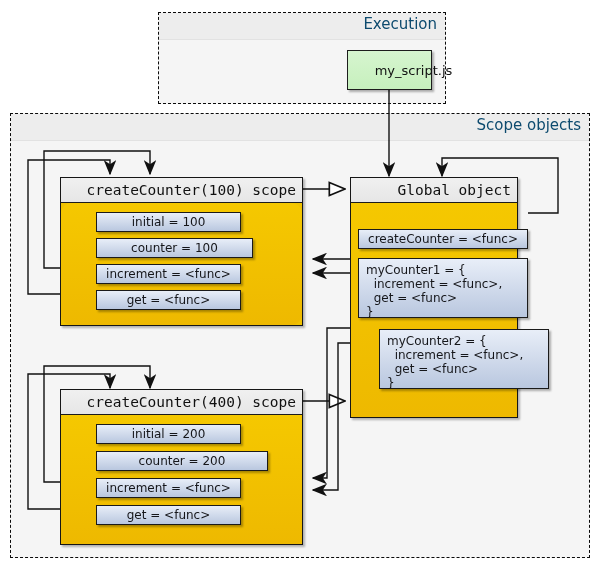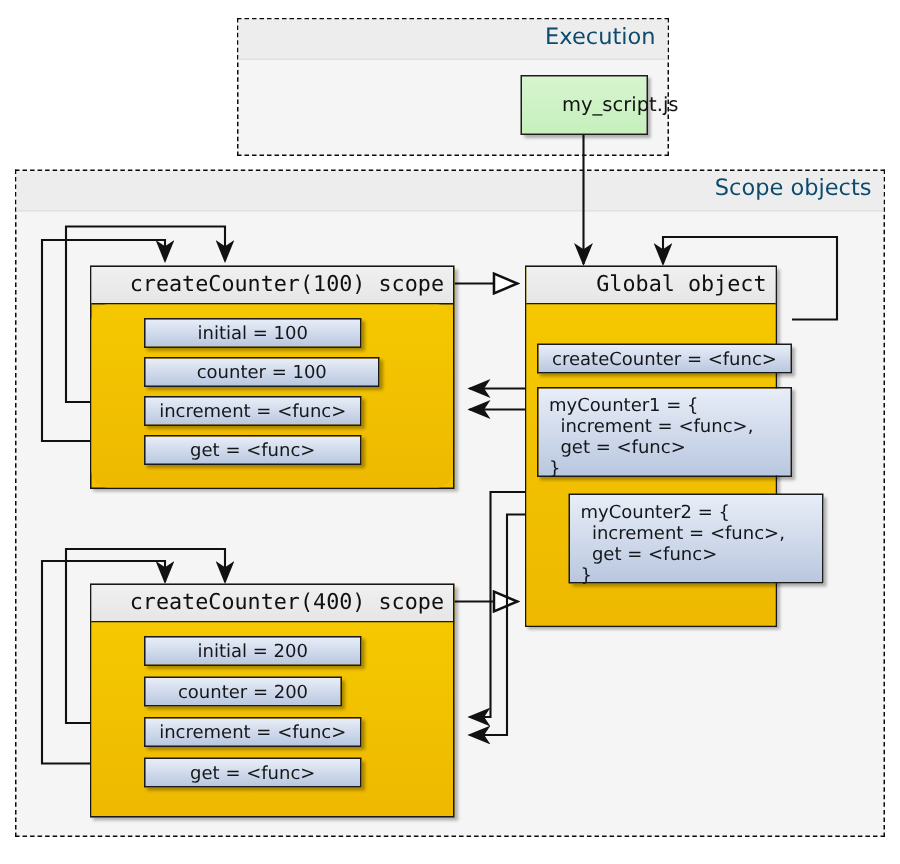--- a/index.html
+++ b/index.html
@@ -113,19 +113,19 @@
   increment = &lt;func&gt;,
   get = &lt;func&gt;
 }</div>
     </div>
   </div>
 
   <div class="obj" style="left:60px;top:389px;width:243px;height:156px;">
     <div class="obj-header">createCounter(400) scope</div>
     <div class="obj-body" style="height:129px;">
       <div class="slot" style="left:35px;top:9px;width:145px;height:20px;">initial = 200</div>
-      <div class="slot" style="left:35px;top:36px;width:132px;height:20px;">counter = 200</div>
+      <div class="slot" style="left:35px;top:36px;width:172px;height:20px;">counter = 200</div>
       <div class="slot" style="left:35px;top:63px;width:145px;height:20px;">increment = &lt;func&gt;</div>
       <div class="slot" style="left:35px;top:90px;width:145px;height:20px;">get = &lt;func&gt;</div>
     </div>
   </div>
 
 </div>
 
 </body></html>

